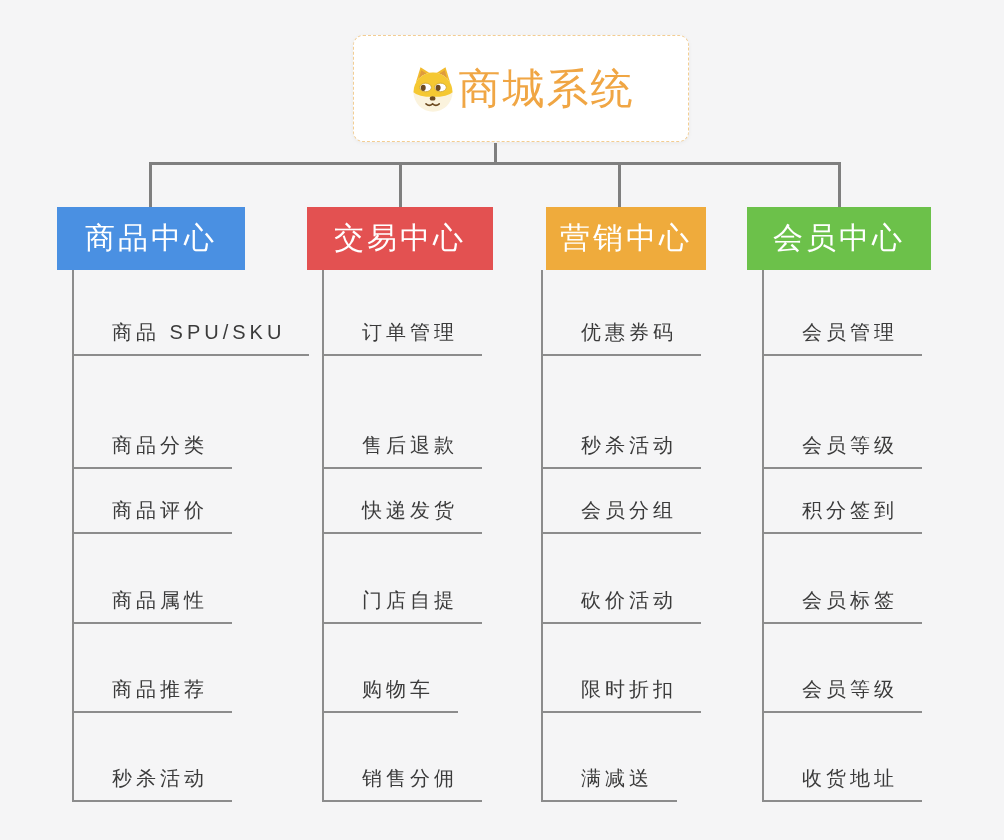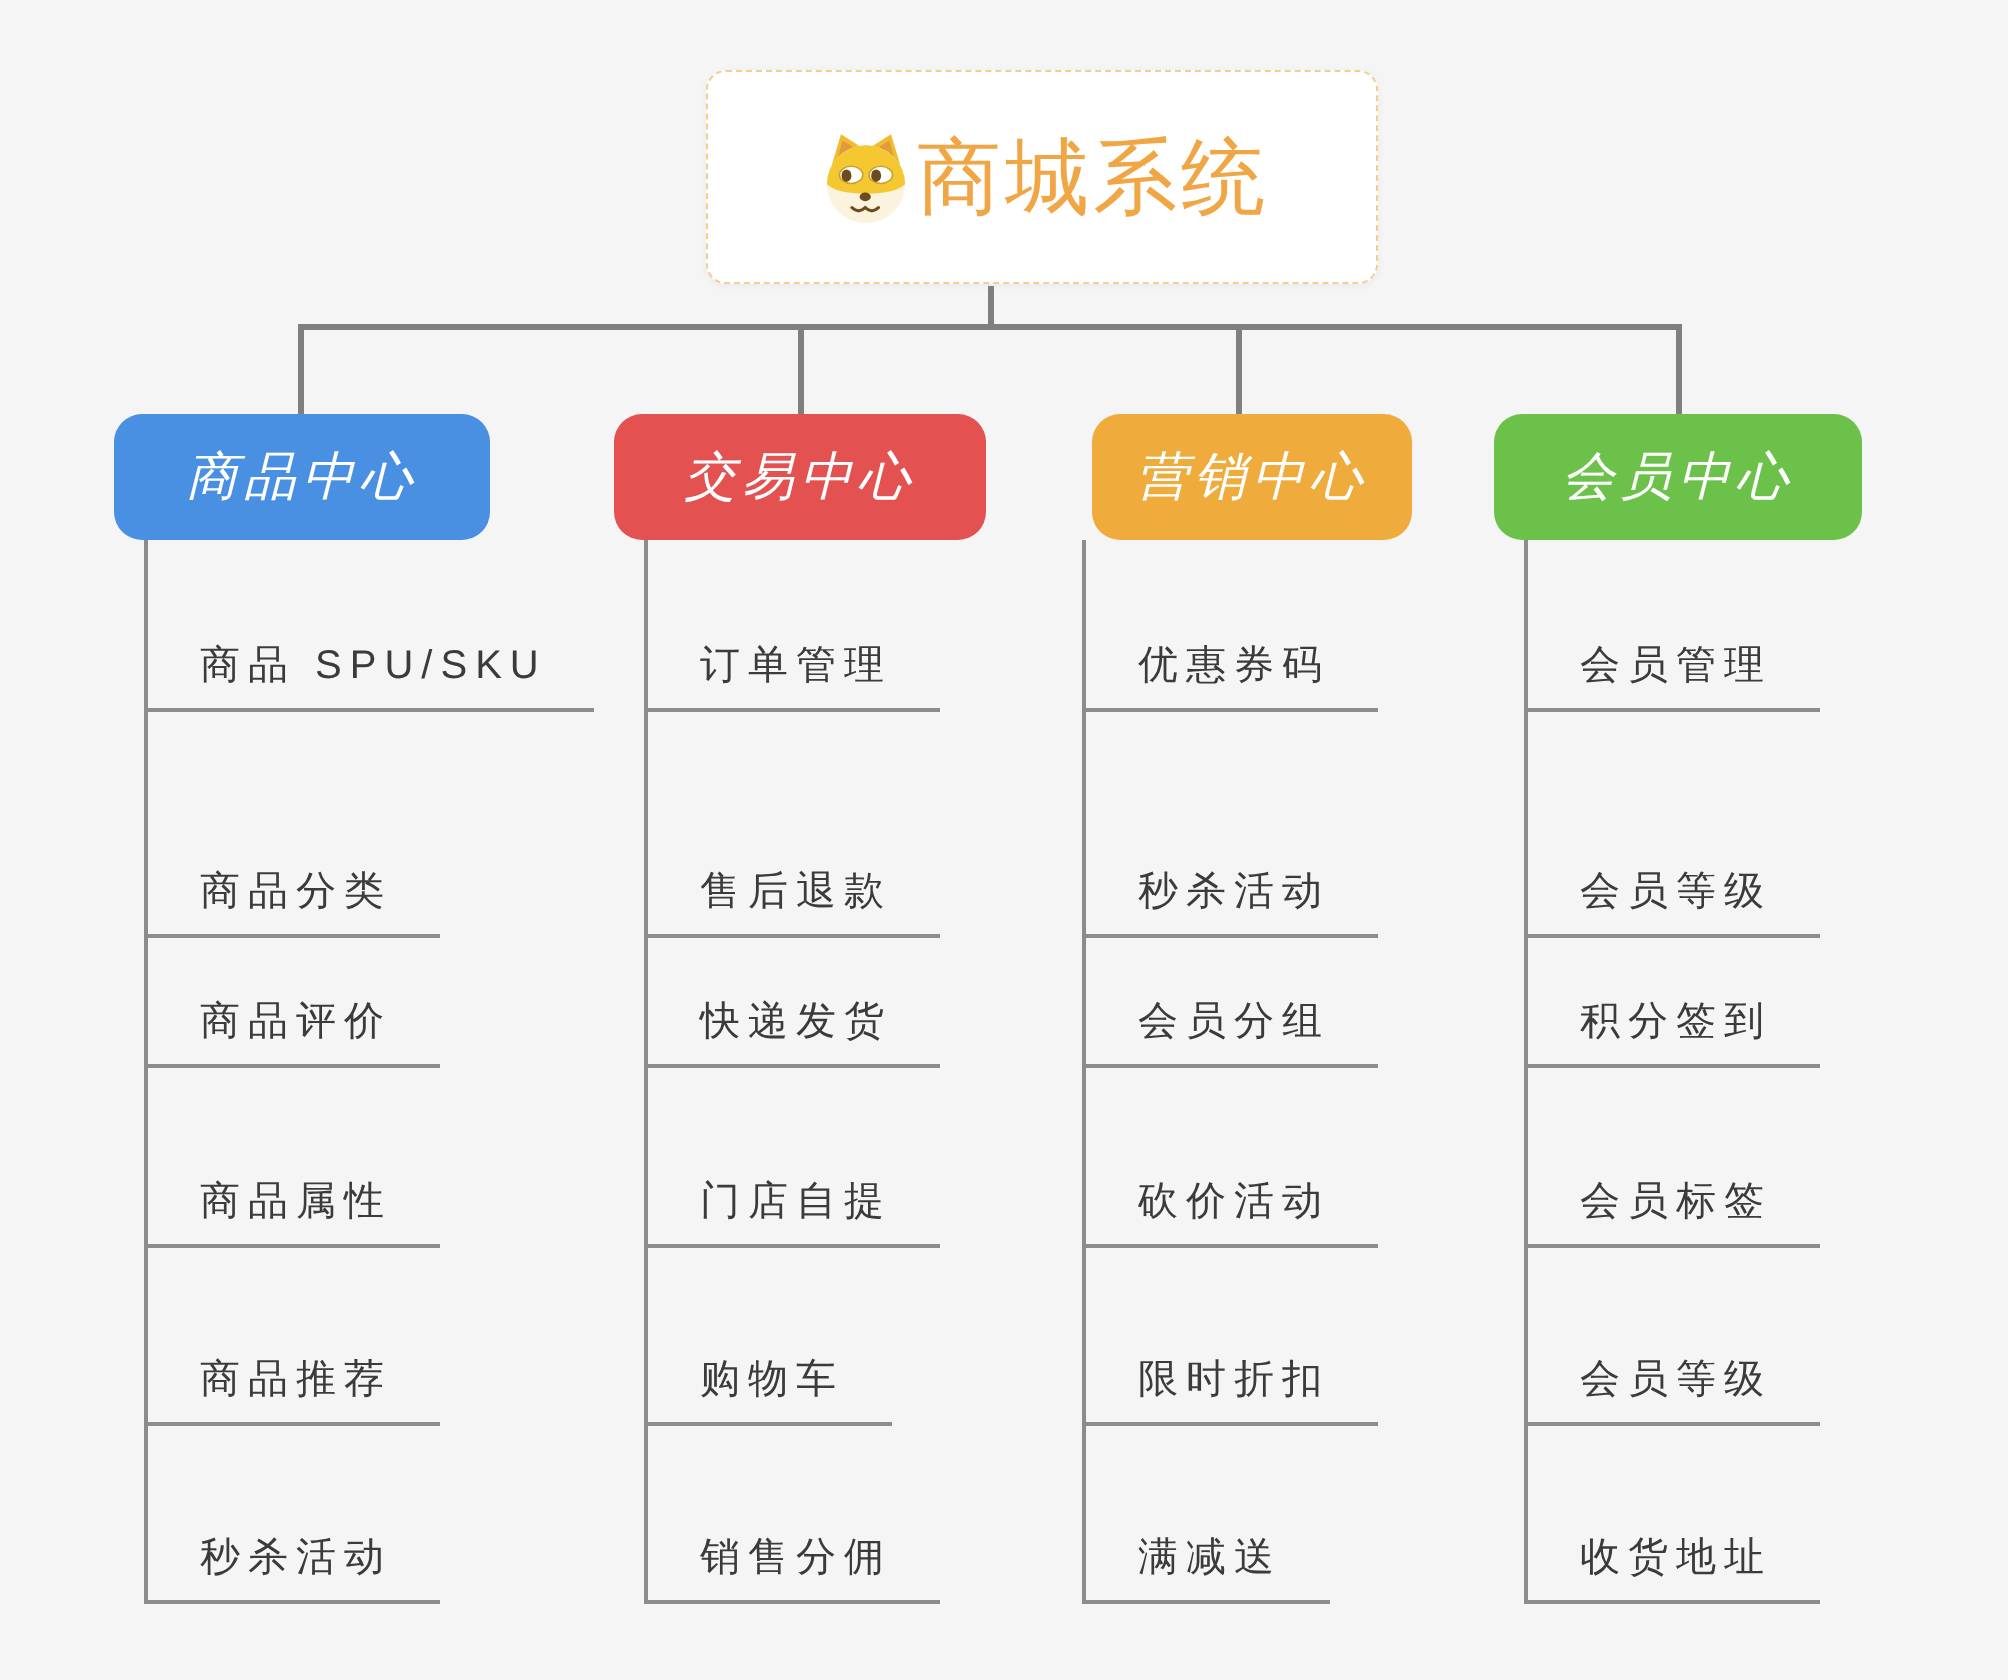--- a/index.html
+++ b/index.html
@@ -40,27 +40,26 @@
   .hline{left:149px;top:162px;width:692px;height:3px;}
   .drop{top:163px;width:3px;height:44px;}
   .drop.d1{left:149px;}
   .drop.d2{left:399px;}
   .drop.d3{left:618px;}
   .drop.d4{left:838px;}
 
   
   .branch-node{
     position:absolute;top:207px;height:63px;
-    border-radius:14px;
+    border-radius:0;
     color:#ffffff;
-    font-size:26px;letter-spacing:3px;
+    font-size:30px;letter-spacing:3px;
     display:flex;align-items:center;justify-content:center;
     box-sizing:border-box;
     white-space:nowrap;
-    font-style:italic;
   }
   .c1 .branch-node{left:57px;width:188px;}
   .c2 .branch-node{left:307px;width:186px;}
   .c3 .branch-node{left:546px;width:160px;}
   .c4 .branch-node{left:747px;width:184px;text-align:center;}
 
   
   .vline{
     position:absolute;top:270px;height:531px;width:2px;
     background:#8c8c8c;
@@ -68,21 +67,21 @@
   .c1 .vline{left:72px;}
   .c2 .vline{left:322px;}
   .c3 .vline{left:541px;}
   .c4 .vline{left:762px;}
 
   
   .leaf{
     position:absolute;
     box-sizing:border-box;
     height:46px;
-    padding:0 24px 8px 28px;
+    padding:0 24px 8px 40px;
     border-bottom:2px solid #8c8c8c;
     display:flex;align-items:flex-end;
     font-size:20px;letter-spacing:4px;
     color:#3b3b3b;
     white-space:nowrap;
   }
   .c1 .leaf{left:72px;}
   .c2 .leaf{left:322px;}
   .c3 .leaf{left:541px;}
   .c4 .leaf{left:762px;}

